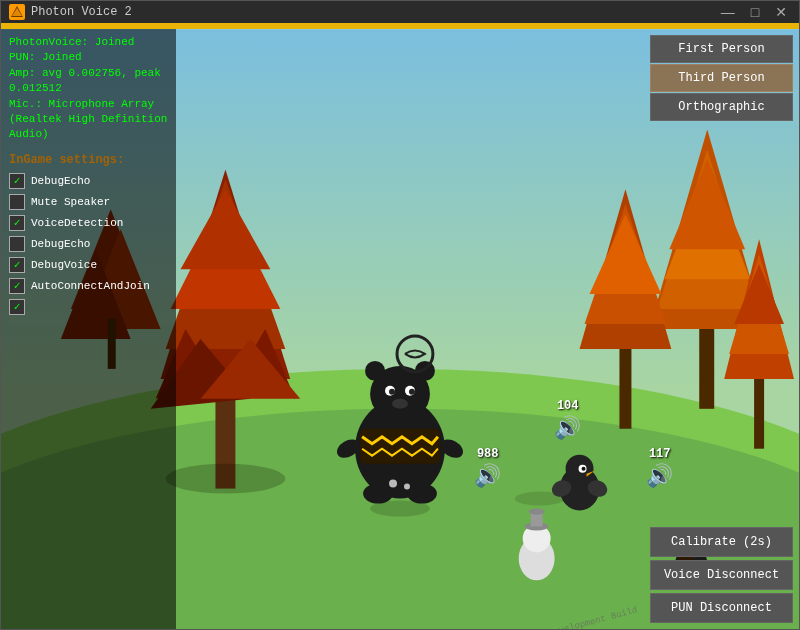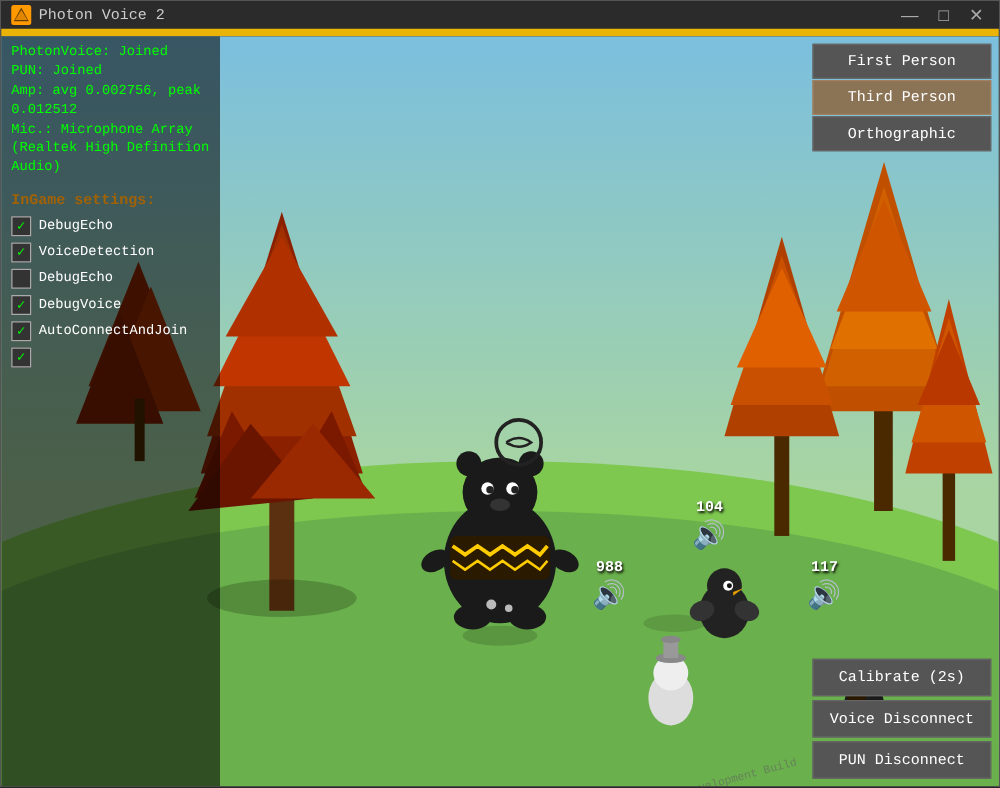--- a/index.html
+++ b/index.html
@@ -398,20 +398,24 @@
         <div style="word-break: break-all;">Mic.: Microphone Array (Realtek High Definition Audio)</div>
       </div>
 
       <div class="section-title">InGame settings:</div>
 
       <div class="checkbox-row">
         <div class="checkbox checked"></div>
         <span class="checkbox-label">DebugEcho</span>
       </div>
       <div class="checkbox-row">
+        <div class="checkbox"></div>
+        <span class="checkbox-label">Mute Speaker</span>
+      </div>
+      <div class="checkbox-row">
         <div class="checkbox checked"></div>
         <span class="checkbox-label">VoiceDetection</span>
       </div>
       <div class="checkbox-row">
         <div class="checkbox"></div>
         <span class="checkbox-label">DebugEcho</span>
       </div>
 
 
       <div class="checkbox-row">

